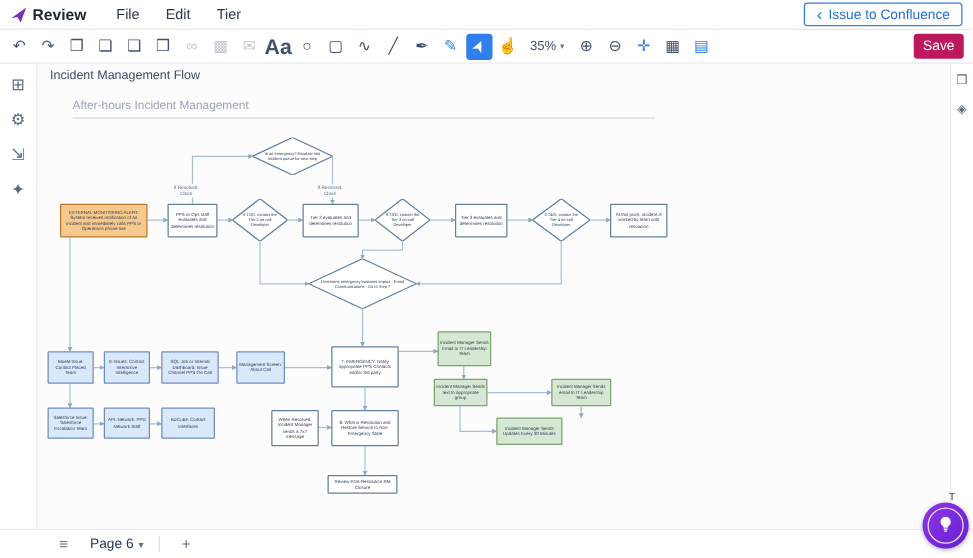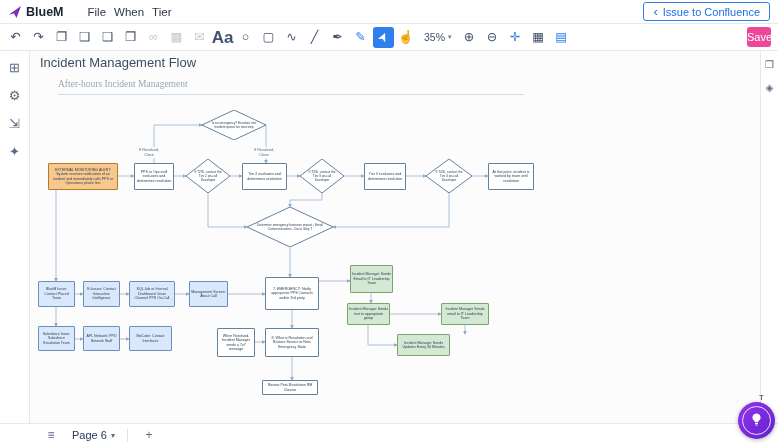--- a/index.html
+++ b/index.html
@@ -3,48 +3,48 @@
 <meta charset="utf-8">
 <style>
   * { box-sizing: border-box; margin: 0; padding: 0; }
   body { font-family: "Liberation Sans", sans-serif; background: #fff; }
   .app { width: 778px; height: 446px; display: flex; flex-direction: column; position: relative; overflow: hidden; background: #fff; }
 
   
   .menubar { height: 24px; display: flex; align-items: center; padding: 0 8px; border-bottom: 1px solid #e6e8eb; flex: 0 0 auto; }
   .logo { display: flex; align-items: center; }
   .logo-text { font-size: 12.5px; font-weight: 700; color: #1b2430; margin-left: 4px; }
-  .menus { display: flex; gap: 8px; margin-left: 24px; }
+  .menus { display: flex; gap: 21px; margin-left: 24px; }
   .menu-item { font-size: 11.5px; color: #2a3748; cursor: default; }
   .back-btn { margin-left: auto; display: flex; align-items: center; gap: 5px; height: 19px; padding: 0 9px; background: #fff; border: 1px solid #2f80ed; border-radius: 3px; color: #1e6fe0; font-size: 11px; font-family: inherit; }
   .back-btn .chev { font-size: 13px; line-height: 1; }
 
   
   .toolbar { height: 27px; display: flex; align-items: center; padding-left: 5px; border-bottom: 1px solid #e6e8eb; flex: 0 0 auto; }
   .tools { display: flex; align-items: center; gap: 2px; }
   .tool { width: 21px; height: 21px; display: flex; align-items: center; justify-content: center; font-size: 12.5px; color: #42526e; border-radius: 3px; cursor: default; }
   .tool .glyph { display: inline-block; line-height: 1; }
   .tool.small .glyph { font-size: 17px; font-weight: 700; }
   .tool.disabled { opacity: .32; }
   .tool.accent { color: #2f80ed; }
   .tool.active { background: #2f80ed; color: #fff; }
   .tool.zoom { width: auto; padding: 0 5px; font-size: 10.5px; gap: 3px; color: #42526e; }
   .tool.zoom .chev { font-size: 7px; color: #6b7a8d; }
-  .save-btn { margin-left: auto; margin-right: 7px; width: 24px; height: 20px; background: #ec4899; border: none; border-radius: 3px; color: #fff; font-size: 11px; font-family: inherit; }
+  .save-btn { margin-left: auto; margin-right: 7px; width: 40px; height: 20px; background: #be185d; border: none; border-radius: 3px; color: #fff; font-size: 11px; font-family: inherit; }
 
   
   .main { flex: 1; display: flex; min-height: 0; }
   .leftbar { width: 30px; border-right: 1px solid #e6e8eb; display: flex; flex-direction: column; align-items: center; padding-top: 10px; gap: 15px; }
   .rightbar { width: 18px; border-left: 1px solid #e6e8eb; display: flex; flex-direction: column; align-items: center; padding-top: 9px; gap: 13px; }
   .side-icon { font-size: 13px; color: #5a6b7f; line-height: 1; cursor: default; }
   .rightbar .side-icon { font-size: 10px; }
 
   .canvas { flex: 1; position: relative; background: #fcfcfd; overflow: hidden; }
-  .doc-title { position: absolute; left: 10px; top: 4px; font-size: 13px; color: #3c4e63; }
-  .doc-subtitle { position: absolute; left: 28px; top: 28px; font-size: 9.5px; color: #9aa6b5; font-family: Liberation Serif, serif; }
+  .doc-title { position: absolute; left: 10px; top: 4px; font-size: 10px; color: #3c4e63; }
+  .doc-subtitle { position: absolute; left: 28px; top: 28px; font-size: 9.5px; color: #9aa6b5; }
   .subtitle-rule { position: absolute; left: 28px; top: 43px; width: 466px; height: 1px; background: #d4d9e0; }
 
   .edges { position: absolute; left: 0; top: 0; }
   .edges polyline { fill: none; stroke: #a9c0d4; stroke-width: 1; }
   .nodes { position: absolute; inset: 0; }
   .node { position: absolute; background: #fff; border: 1px solid #64809f; border-radius: 1px; display: flex; align-items: center; justify-content: center; overflow: hidden; }
   .node .lbl { font-size: 3.6px; line-height: 1.25; text-align: center; color: #2e3d4f; padding: 1px; width: 100%; overflow: hidden; }
   .node.decision { background: transparent; border: none; overflow: visible; }
   .node.decision svg { position: absolute; inset: 0; }
   .node.decision polygon { fill: #fff; stroke: #64809f; stroke-width: 1; }
@@ -71,24 +71,24 @@
 <body>
 
 <div class="app">
 
   <header class="menubar">
     <span class="logo">
       <svg width="14" height="14" viewBox="0 0 14 14">
           <path d="M1 9.5 13 1 8.5 13 6 8.5z" fill="#7b2fbf"></path>
         </svg>
     </span>
-    <span class="logo-text">BlueM</span>
+    <span class="logo-text">Review</span>
     <nav class="menus">
         <span class="menu-item">File</span>
-        <span class="menu-item">When</span>
+        <span class="menu-item">Edit</span>
         <span class="menu-item">Tier</span>
       </nav>
     <button class="back-btn">
       <span class="chev">‹</span>
       <span>Issue to Confluence</span>
     </button>
   </header>
 
   <div class="toolbar">
     <div class="tools">

